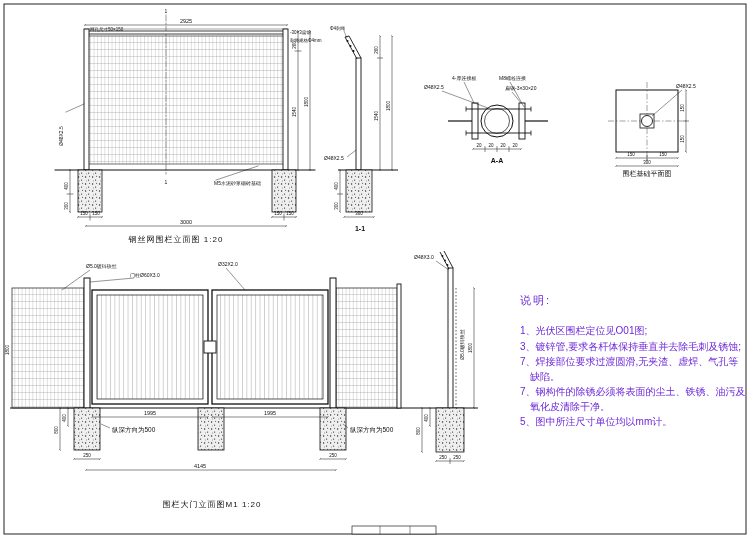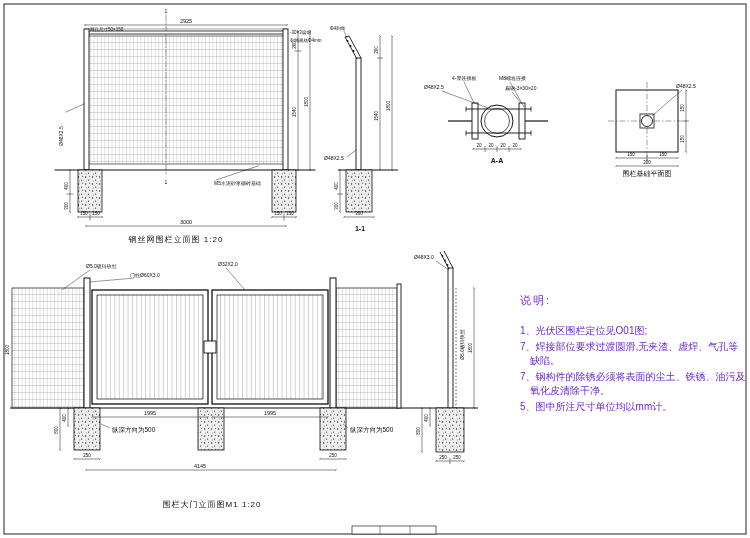--- a/index.html
+++ b/index.html
@@ -267,18 +267,19 @@
     <text class="t5" transform="rotate(-90 464 360)" x="464" y="360">Ø5.0镀锌铁丝</text>
 
     <text class="cap mid" x="212" y="507">围栏大门立面图M1  1:20</text>
   </g>
 </svg>
 
   
   <div class="notes">
     <div class="notes-header">说明:</div>
     <div class="note-item">1、光伏区围栏定位见O01图;</div>
+    <div class="note-item">3、镀锌管,要求各杆体保持垂直并去除毛刺及锈蚀;</div>
     <div class="note-item">7、焊接部位要求过渡圆滑,无夹渣、虚焊、气孔等缺陷。</div>
     <div class="note-item">7、钢构件的除锈必须将表面的尘土、铁锈、油污及氧化皮清除干净。</div>
     <div class="note-item">5、图中所注尺寸单位均以mm计。</div>
   </div>
 
 </div>
 
 </body></html>

